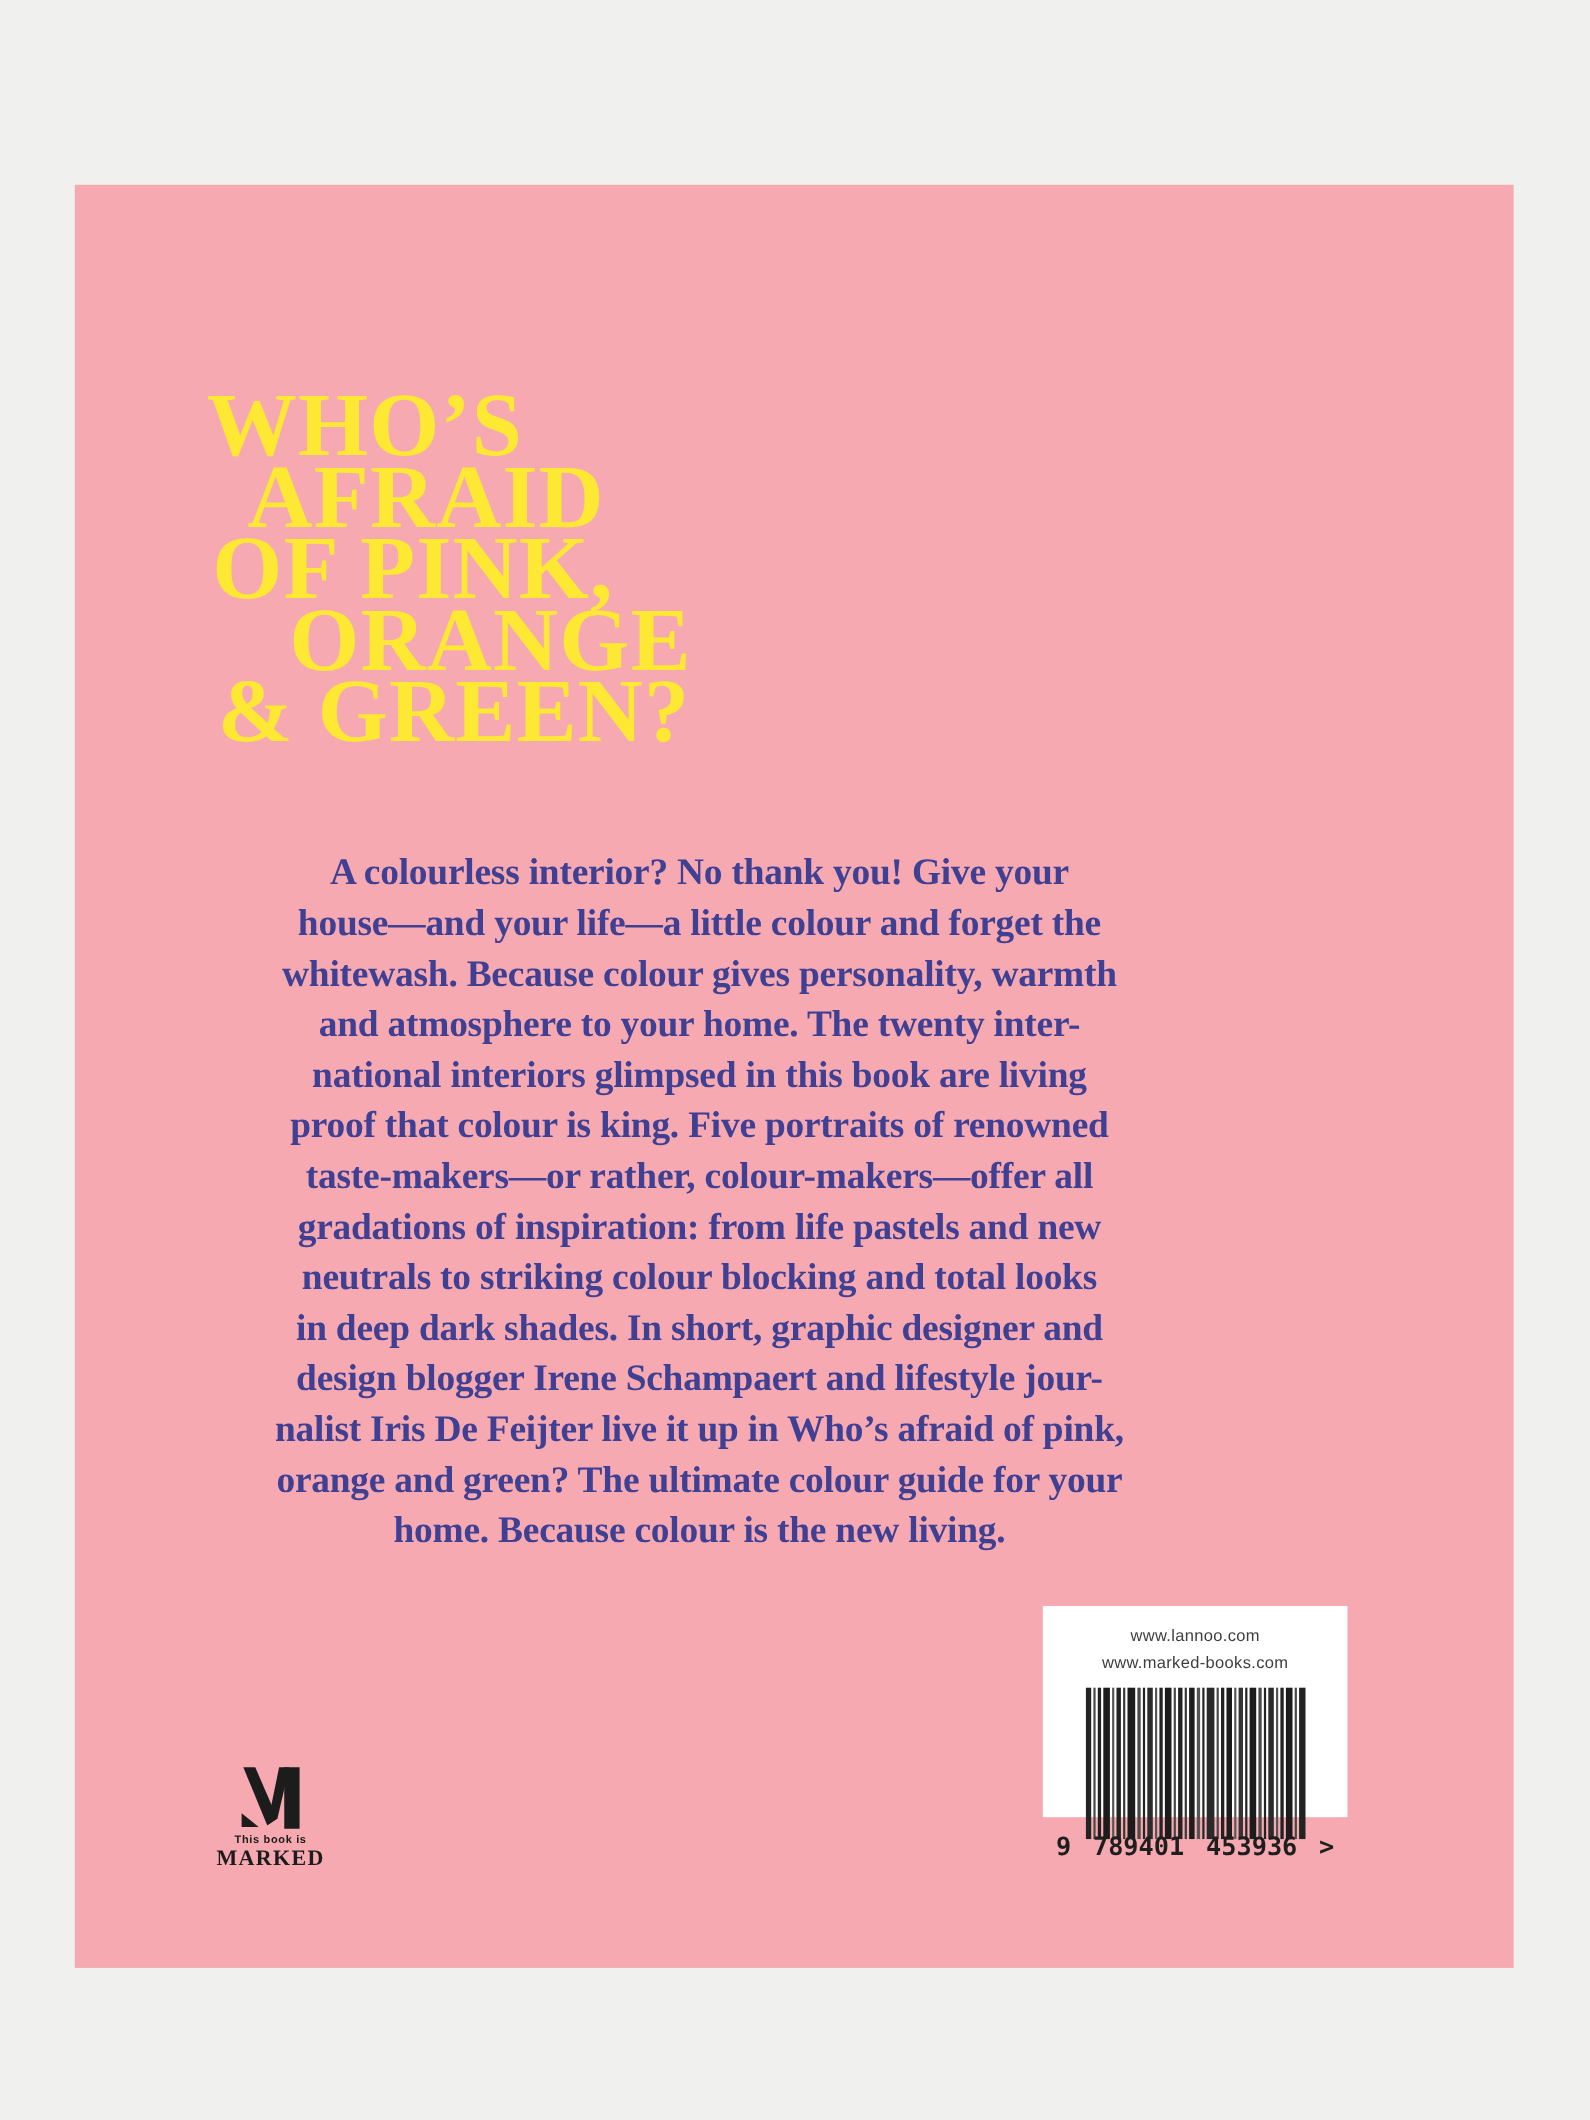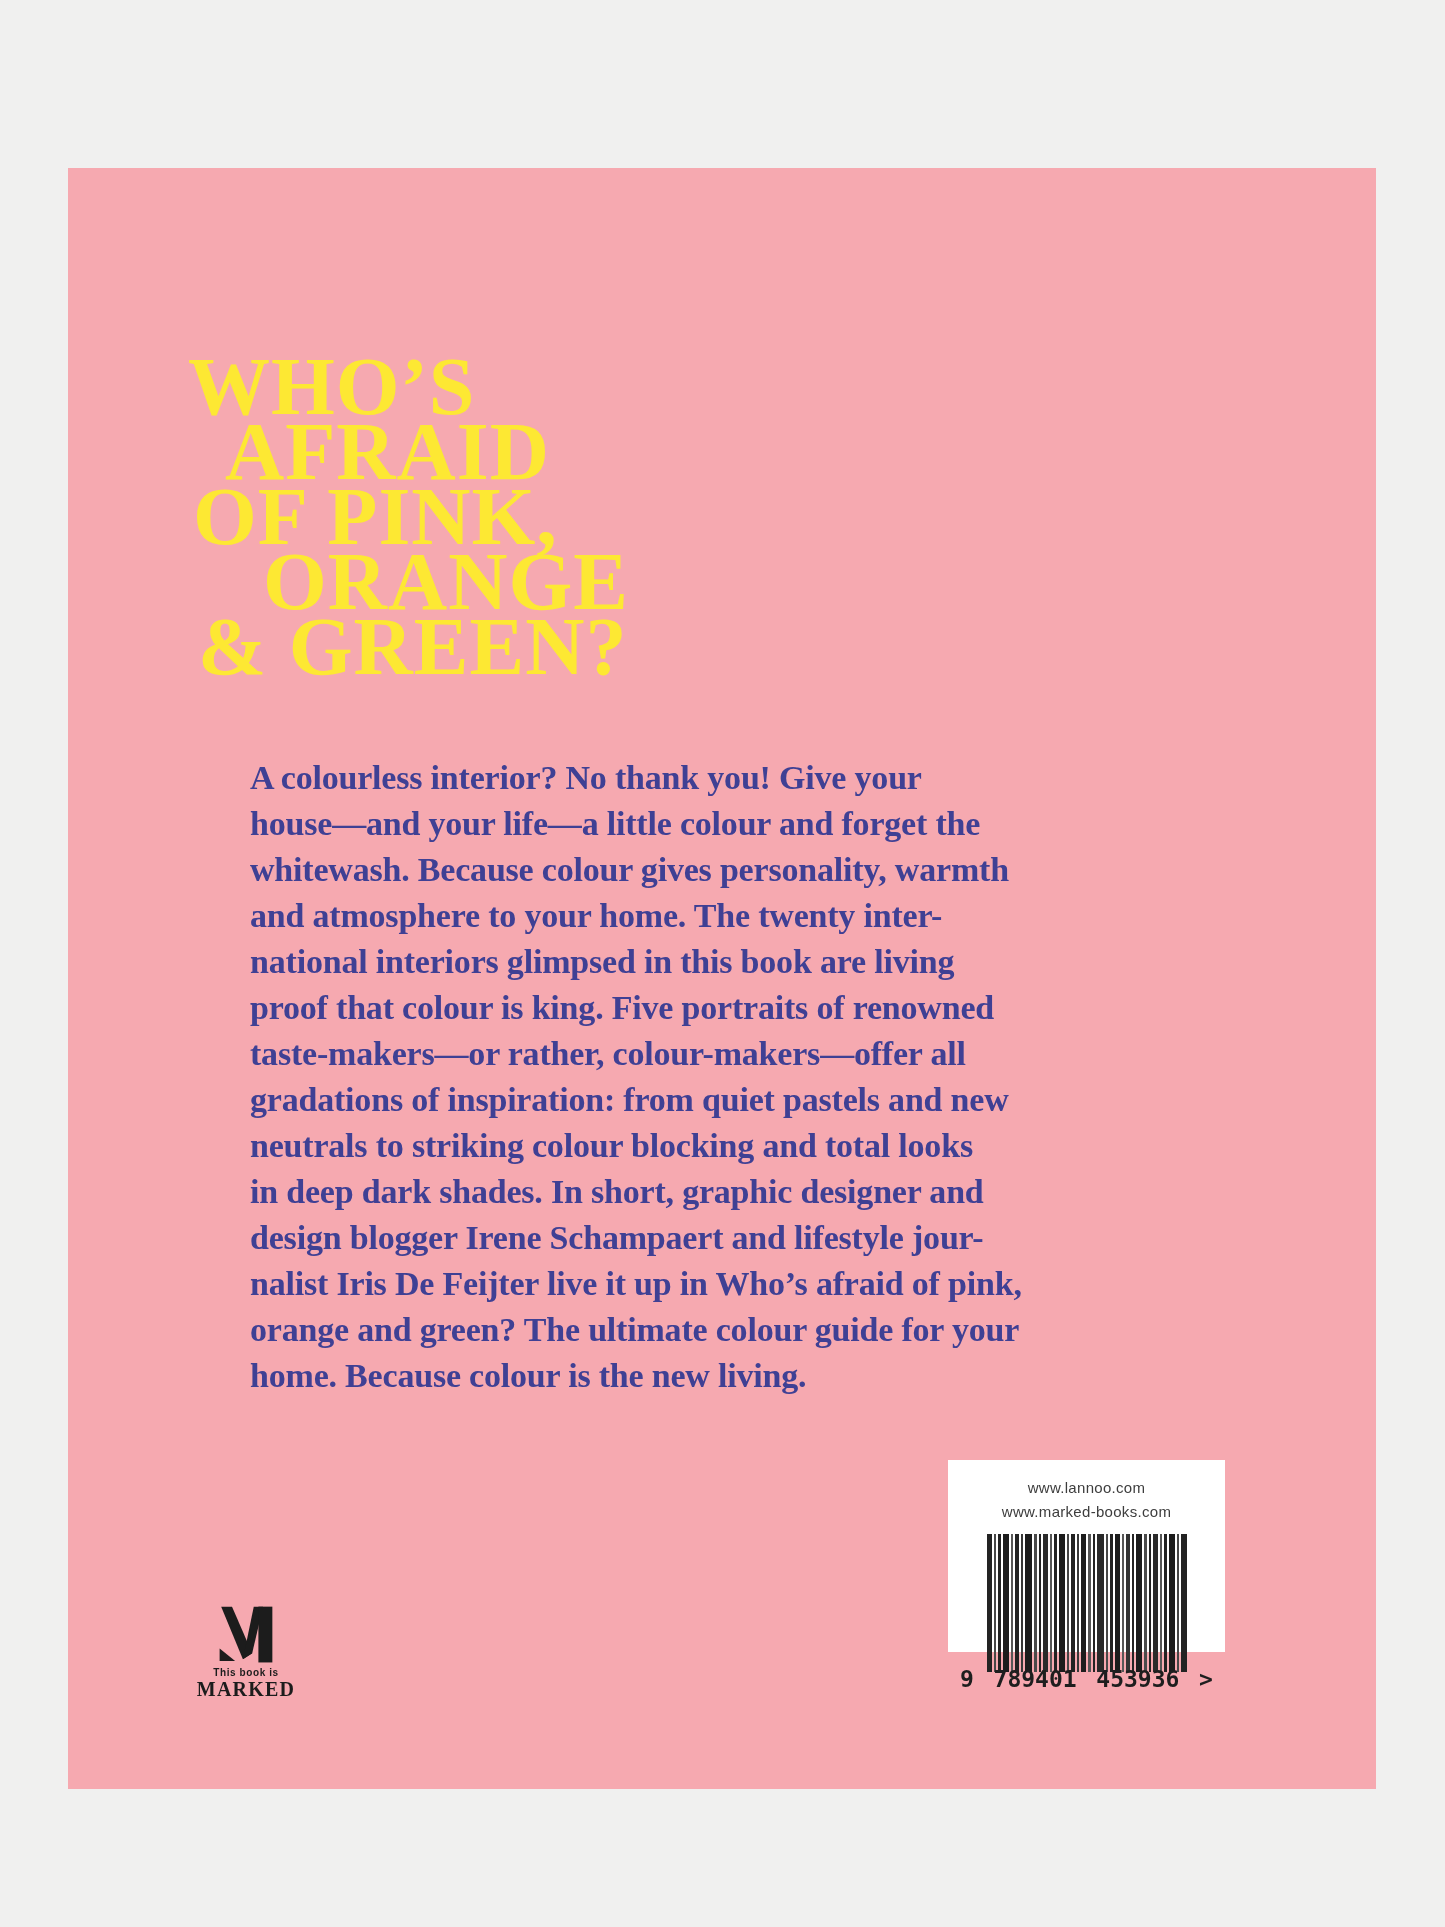--- a/index.html
+++ b/index.html
@@ -37,22 +37,23 @@
     letter-spacing:1px;
     white-space:nowrap;
   }
   .title-line:nth-child(2){margin-left:37px;}
   .title-line:nth-child(3){margin-left:5px;}
   .title-line:nth-child(4){margin-left:75px;}
   .title-line:nth-child(5){margin-left:10px;}
   
   .blurb{
     position:absolute;
-    left:182px; top:587px;
+    left:182px; top:603px;
     color:var(--blurb-color);
+    text-align:center;
   }
   .blurb-line{
     font-weight:bold;
     font-size:34px;
     line-height:46px;
     letter-spacing:-0.2px;
     white-space:nowrap;
   }
   
   .publisher{
@@ -122,21 +123,21 @@
   </div>
 
   <div class="blurb">
     <div class="blurb-line">A colourless interior? No thank you! Give your</div>
     <div class="blurb-line">house—and your life—a little colour and forget the</div>
     <div class="blurb-line">whitewash. Because colour gives personality, warmth</div>
     <div class="blurb-line">and atmosphere to your home. The twenty inter-</div>
     <div class="blurb-line">national interiors glimpsed in this book are living</div>
     <div class="blurb-line">proof that colour is king. Five portraits of renowned</div>
     <div class="blurb-line">taste-makers—or rather, colour-makers—offer all</div>
-    <div class="blurb-line">gradations of inspiration: from quiet pastels and new</div>
+    <div class="blurb-line">gradations of inspiration: from life pastels and new</div>
     <div class="blurb-line">neutrals to striking colour blocking and total looks</div>
     <div class="blurb-line">in deep dark shades. In short, graphic designer and</div>
     <div class="blurb-line">design blogger Irene Schampaert and lifestyle jour-</div>
     <div class="blurb-line">nalist Iris De Feijter live it up in Who’s afraid of pink,</div>
     <div class="blurb-line">orange and green? The ultimate colour guide for your</div>
     <div class="blurb-line">home. Because colour is the new living.</div>
   </div>
 
   <div class="publisher">
     <svg class="m-mark" width="74" height="62" viewBox="0 0 80 80">

